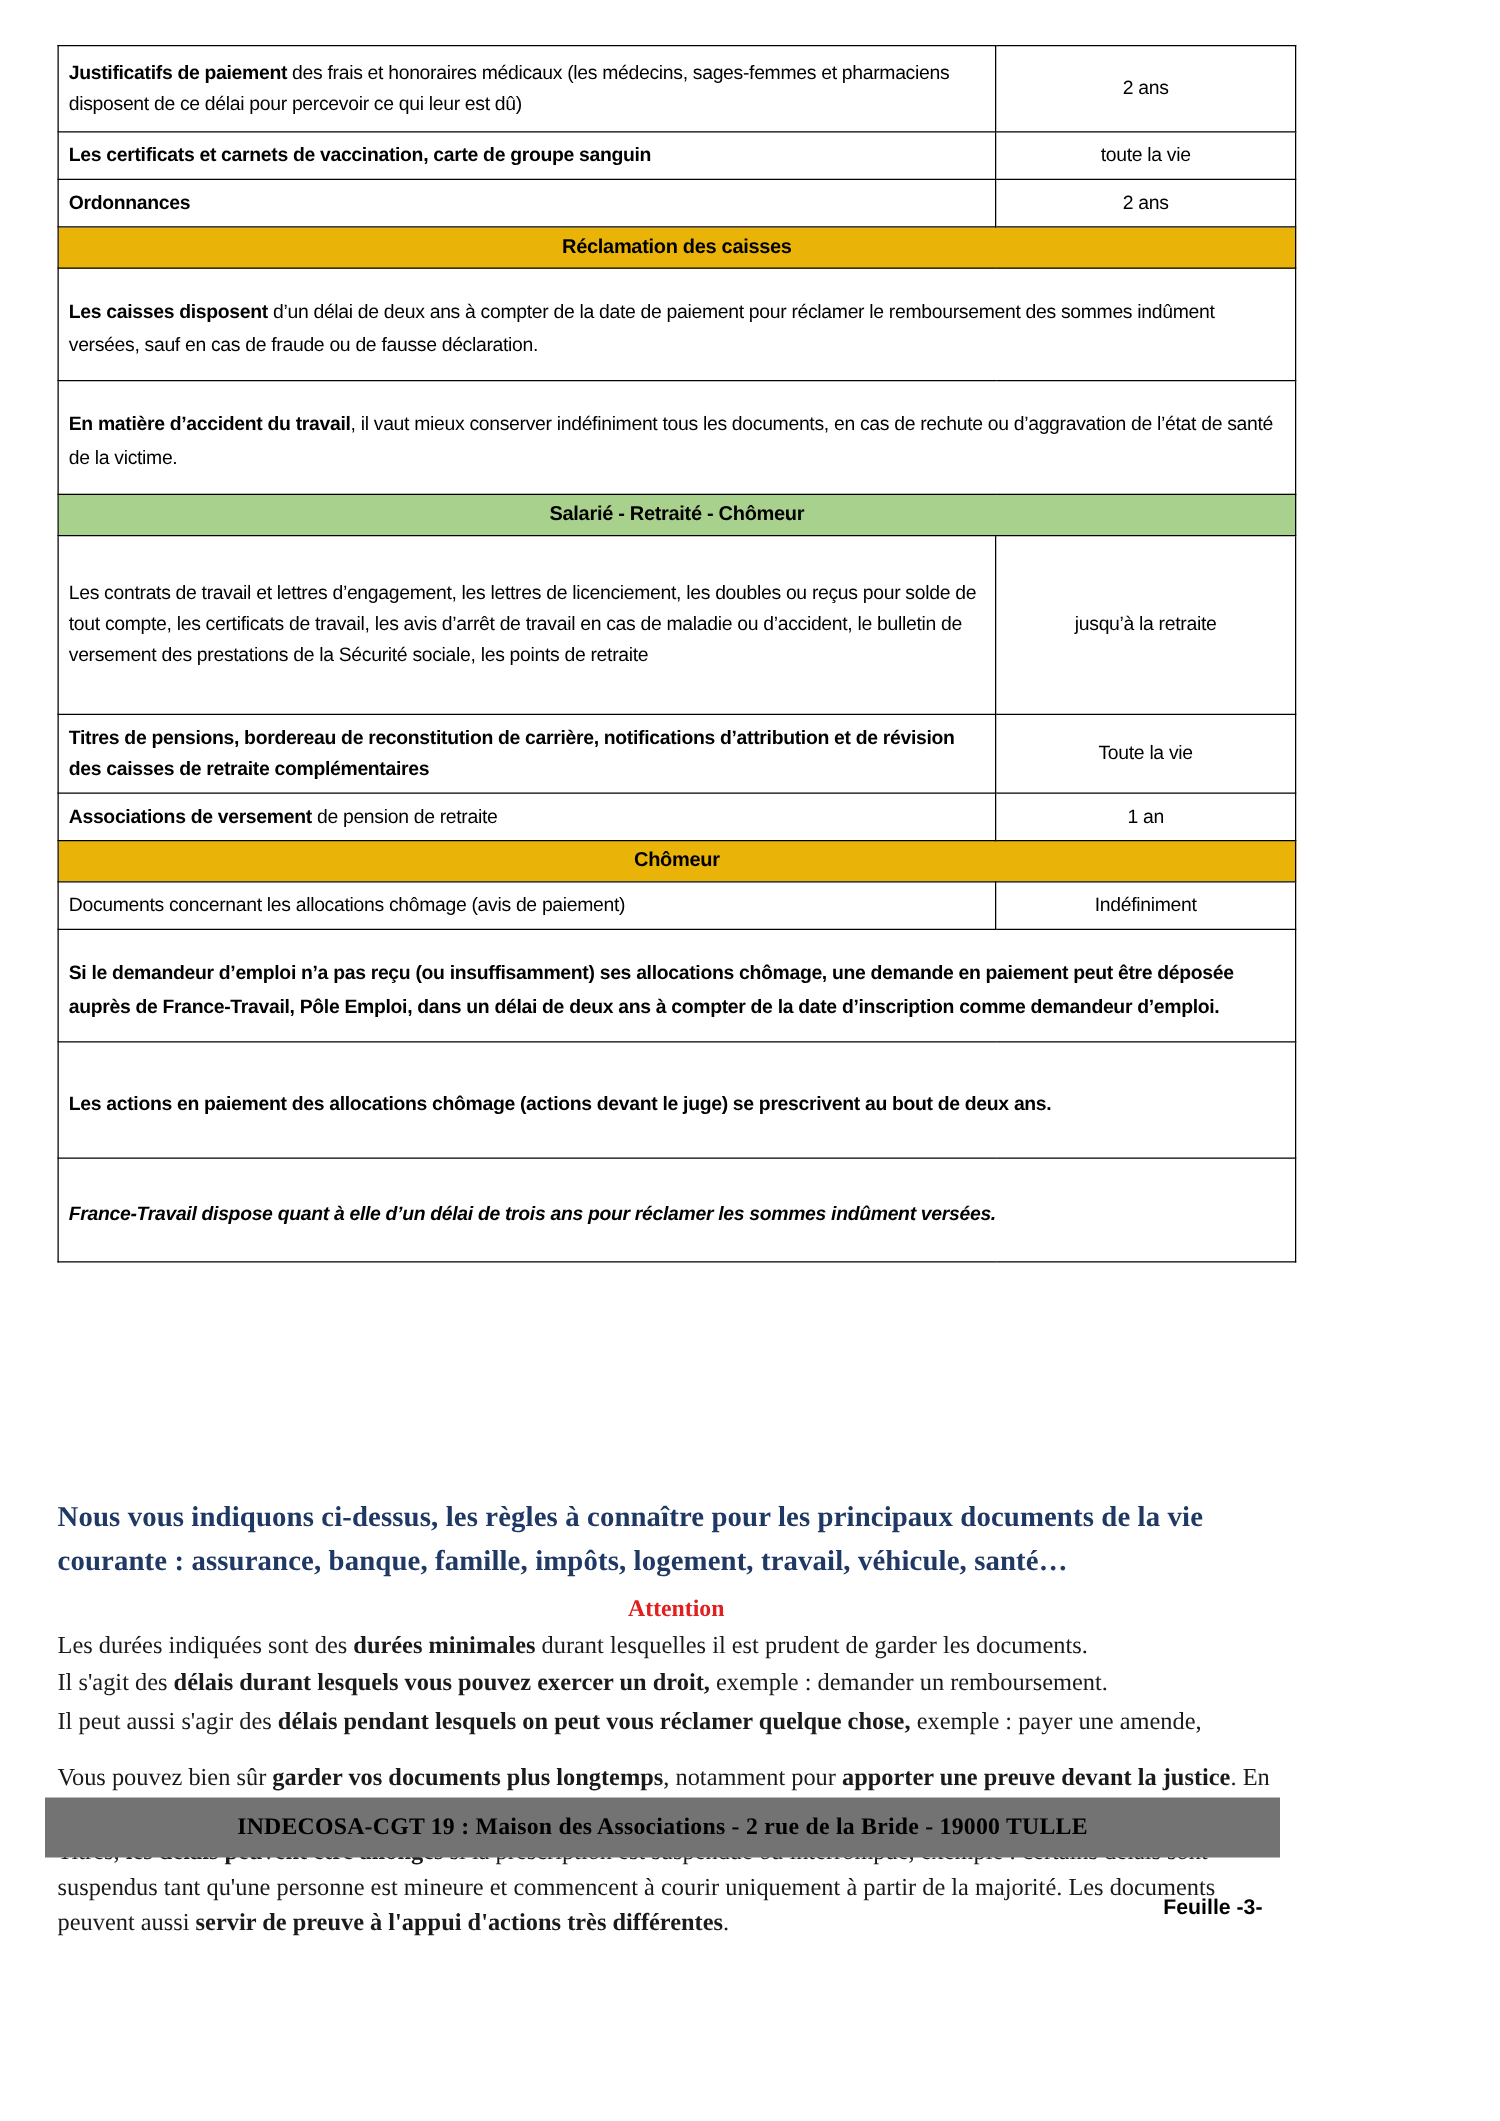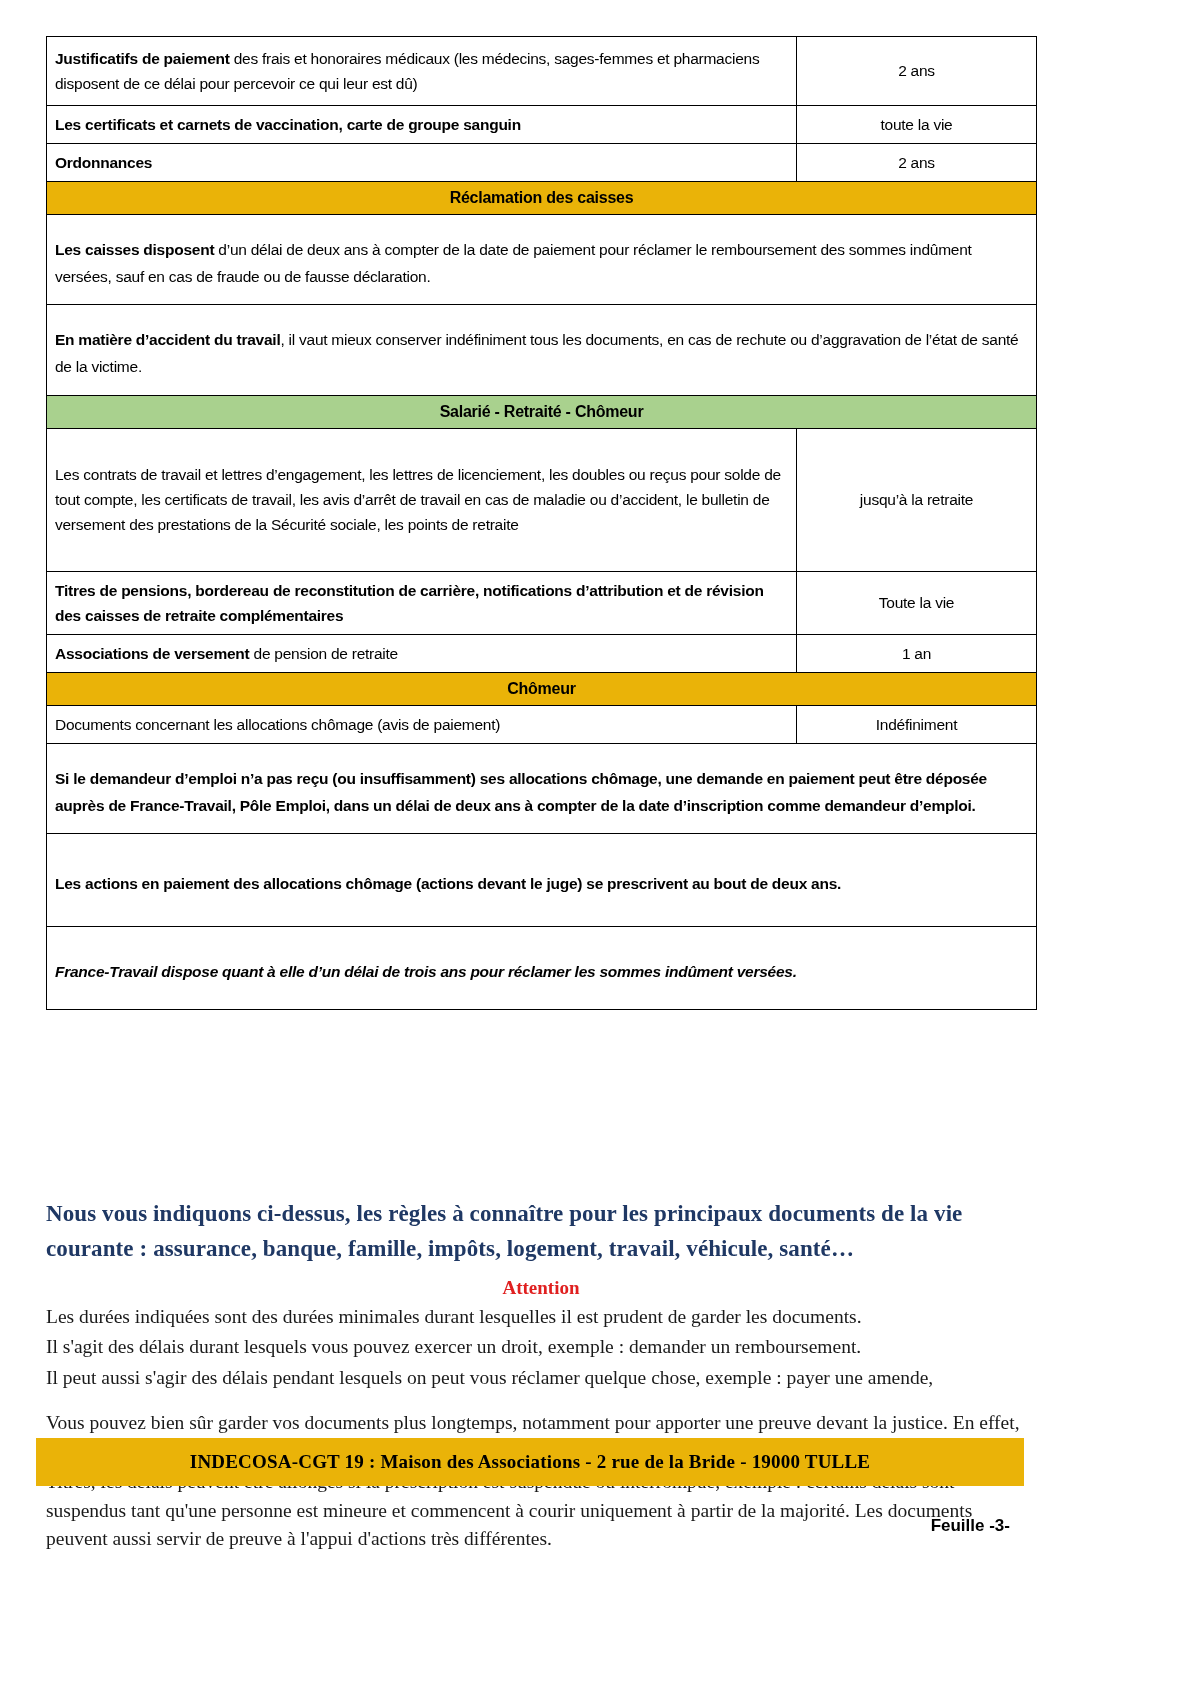--- a/index.html
+++ b/index.html
@@ -101,30 +101,30 @@
   }
   .para {
     font-family: "Liberation Serif", serif;
     font-size: 19.5px;
     line-height: 1.46;
     color: #1a1a1a;
     margin: 0 0 2px 0;
     text-align: left;
   }
   .para.gap { margin-top: 17px; }
-  .para b { font-weight: normal; }
+  .para b { font-weight: bold; }
 
   
   .banner {
     position: absolute;
     left: 36px;
     top: 1438px;
     width: 988px;
     height: 48px;
-    background: #eab308;
+    background: #737373;
     display: flex;
     align-items: center;
     justify-content: center;
   }
   .banner-text {
     font-family: "Liberation Serif", serif;
     font-weight: bold;
     font-size: 19px;
     color: #000000;
     letter-spacing: 0.2px;

